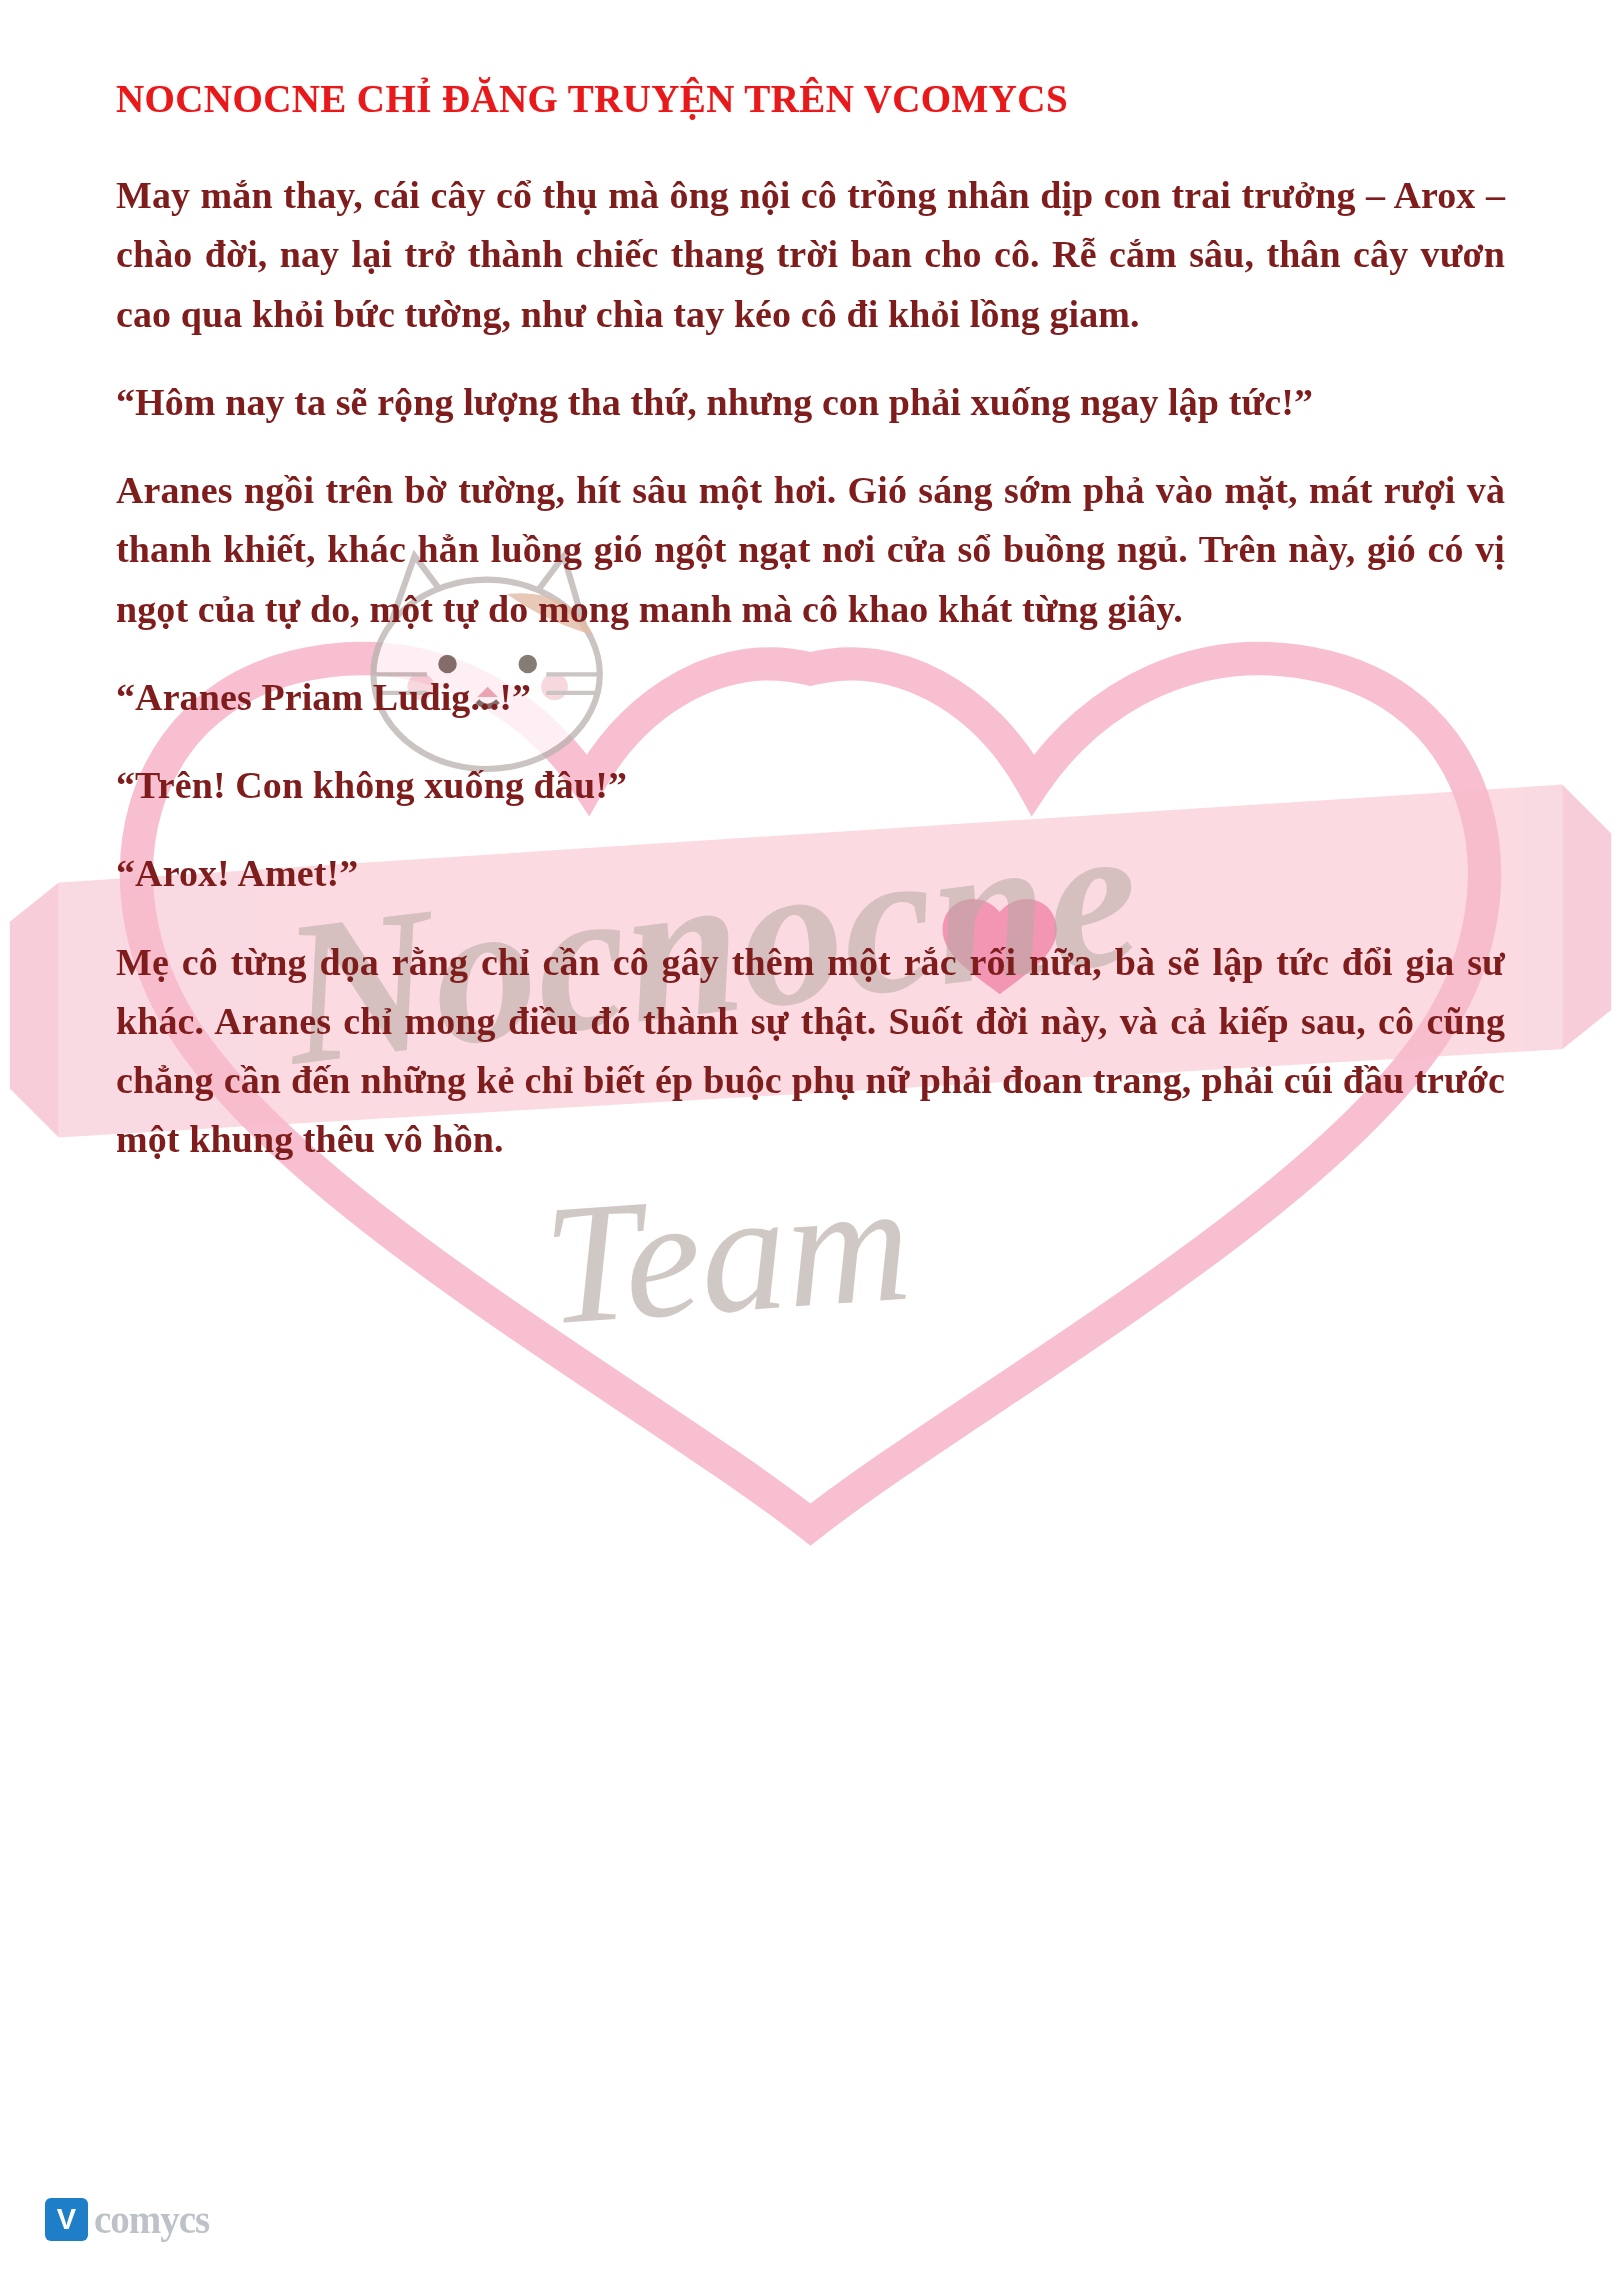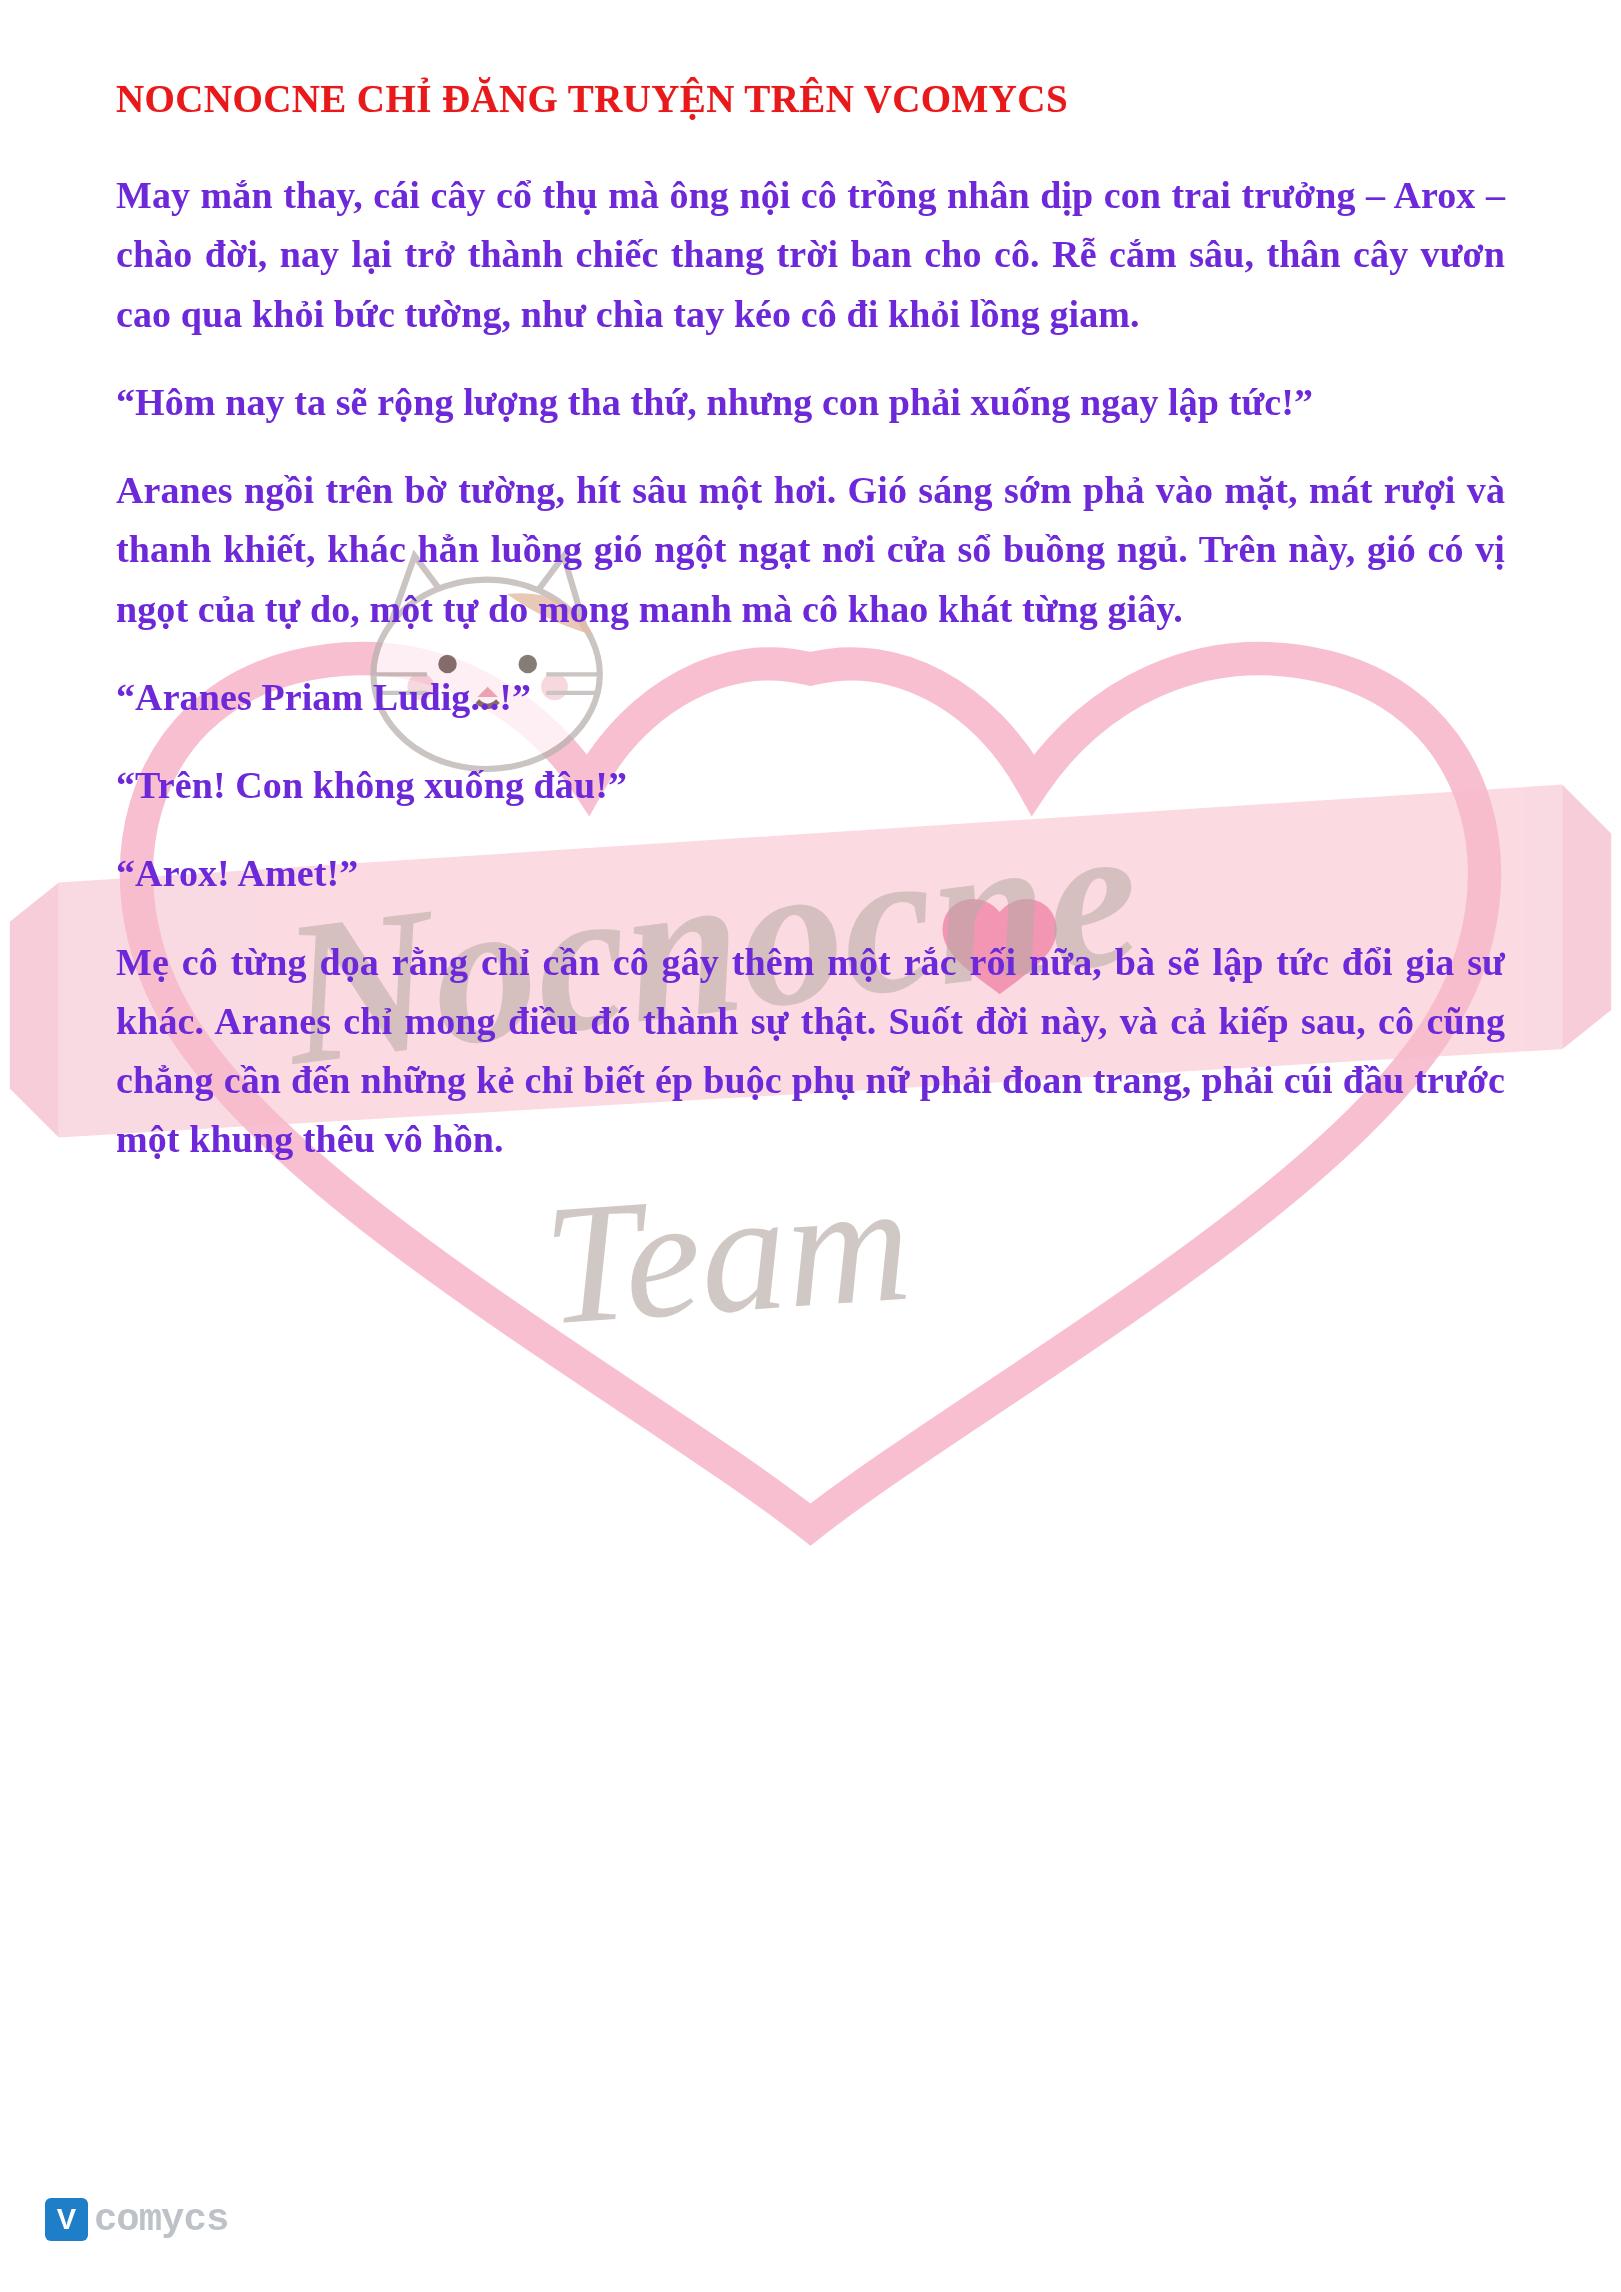--- a/index.html
+++ b/index.html
@@ -53,21 +53,21 @@
     font-weight: bold;
     font-size: 39px;
     letter-spacing: 0.4px;
     text-shadow: 0 0 1px rgba(232,25,27,0.35);
   }
 
   .para {
     font-family: "Liberation Serif", serif;
     font-size: 38px;
     line-height: 1.56;
-    color: #6d28d9;
+    color: #7f1d1d;
     text-align: justify;
     text-justify: inter-word;
     margin: 16px 0 29px 0;
     font-weight: 600;
     letter-spacing: 0.1px;
   }
   .para.first { margin-top: 45px; }
   .para.nojustify { text-align: left; }
 
   
@@ -92,21 +92,21 @@
   }
   .logo-badge span {
     color: #ffffff;
     font-family: "Liberation Sans", sans-serif;
     font-weight: bold;
     font-size: 29px;
     line-height: 1;
   }
   .logo-word {
     color: #9aa3ab;
-    font-family: Liberation Mono, monospace;
+    font-family: Liberation Serif, serif;
     font-weight: bold;
     font-size: 39px;
     letter-spacing: -1px;
     opacity: 0.65;
   }
 </style>
 </head>
 <body>
 
 <div class="page">

